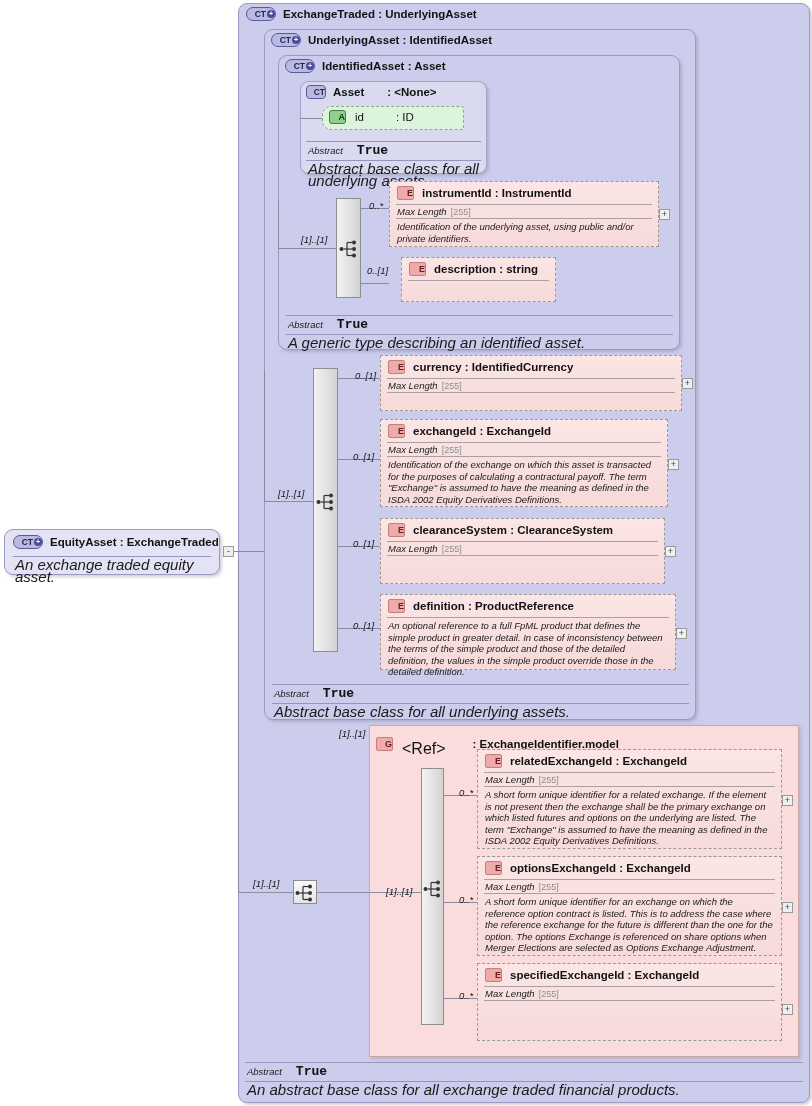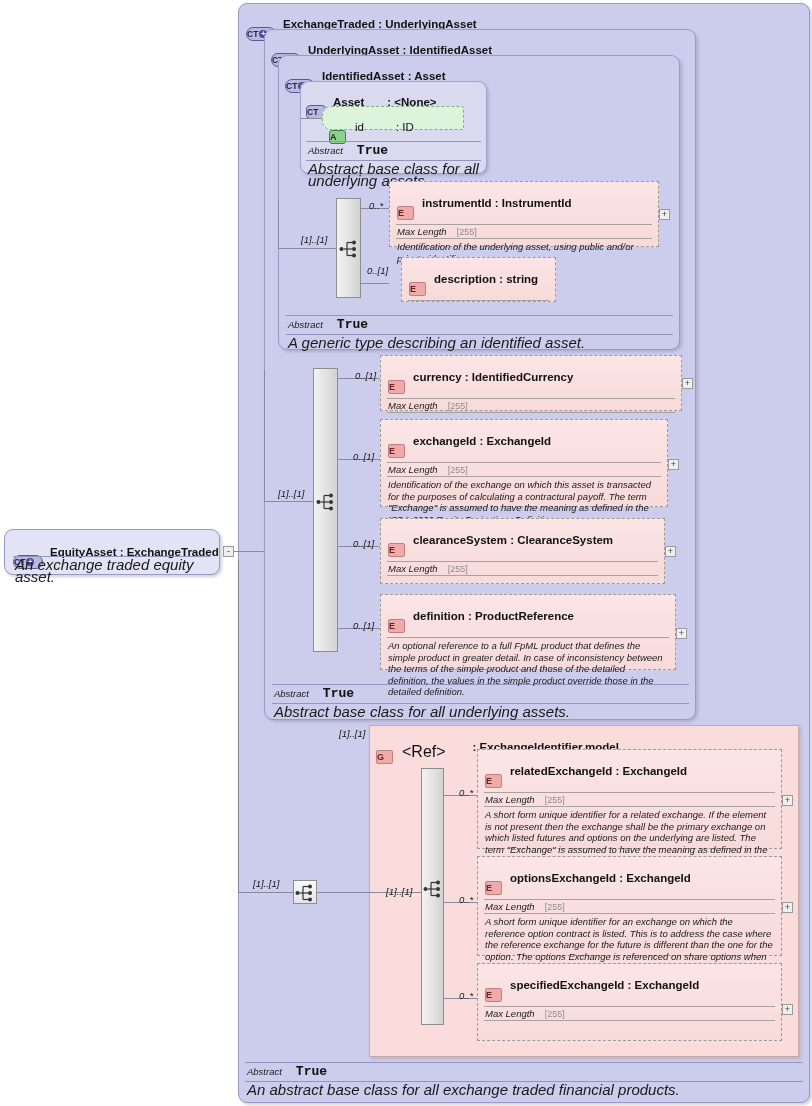--- a/index.html
+++ b/index.html
@@ -25,25 +25,24 @@
     border:1px solid #a2a2cc;
   }
 
   
   .ct-head{
     position:absolute;left:8px;top:5px;
     display:flex;align-items:center;gap:7px;
     white-space:nowrap;
   }
   .badge{
-    display:inline-flex;align-items:center;justify-content:flex-start;
+    display:inline-flex;align-items:center;justify-content:flex-end;
     box-sizing:border-box;
     font-size:9px;font-weight:bold;letter-spacing:0;
     line-height:1;
-    margin-top:20px;
   }
   .badge-ct{
     width:30px;height:14px;border-radius:7px;
     border:1px solid #5a5a9a;background:#b9b9e2;color:#24244e;
     font-size:8.5px;gap:1px;
   }
   .badge-ct .plus{
     display:inline-block;width:8px;height:8px;border-radius:50%;
     background:#4c4c96;color:#fff;font-size:7px;line-height:8px;text-align:center;
     font-weight:bold;
@@ -88,21 +87,21 @@
     background:linear-gradient(180deg,#fbe5e5 0%,#f7dada 100%);
     border:1px dashed #9a9a9a;
   }
   .el-head{
     display:flex;align-items:center;gap:8px;
     padding:4px 6px 4px 7px;white-space:nowrap;
   }
   .el-name{font-size:11.5px;font-weight:bold;color:#111;}
   .el-rule{border-top:1px solid #a9a0a0;margin:0 6px;}
   .facet-row{
-    display:flex;align-items:baseline;gap:10px;
+    display:flex;align-items:baseline;gap:4px;
     padding:1px 6px 1px 7px;font-size:9.5px;
   }
   .facet-name{font-style:italic;color:#1a1a1a;}
   .facet-val{color:#8d8d8d;font-size:9px;}
   .el-doc{
     padding:2px 7px 3px 7px;font-style:italic;font-size:9.5px;
     line-height:11.5px;color:#1a1a1a;
   }
 
   

